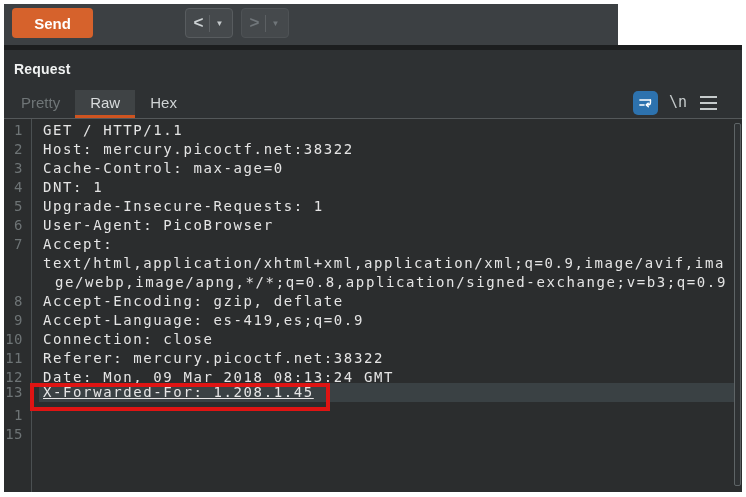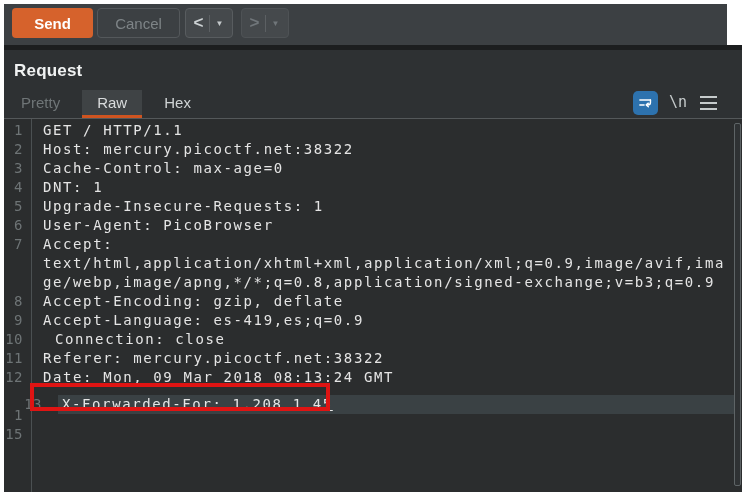--- a/index.html
+++ b/index.html
@@ -3,21 +3,21 @@
 <meta charset="utf-8">
 <style>
   * { margin:0; padding:0; box-sizing:border-box; }
   html,body { background:#fff; }
   .screen {
     position:relative; width:746px; height:497px; background:#ffffff;
     font-family:"Liberation Sans", sans-serif; overflow:hidden;
   }
   
   .toolbar {
-    position:absolute; left:4px; top:4px; width:723px; height:41px;
+    position:absolute; left:4px; top:4px; width:614px; height:41px;
     background:#3c4043;
   }
   .gap-strip {
     position:absolute; left:4px; top:45px; width:738px; height:5px;
     background:#1c1e1f;
   }
   .btn {
     position:absolute; top:4px; height:30px; border-radius:4px;
     font-family:"Liberation Sans", sans-serif; font-size:15px;
     text-align:center; cursor:pointer; border:none;
@@ -43,23 +43,23 @@
   .nav-caret { font-size:8px; color:#c3c8ca; padding:0 3px 0 6px; }
   .navbtn.disabled .nav-glyph, .navbtn.disabled .nav-caret { color:#70767a; }
   .navbtn.disabled { border-color:#4e5255; }
   
   .panel {
     position:absolute; left:4px; top:50px; width:738px; height:442px;
     background:#2e3133;
   }
   .panel-title {
     position:absolute; left:10px; top:11px; color:#f0f2f2;
-    font-size:17px; font-weight:bold; letter-spacing:0.2px;
-  }
-  .tabs { position:absolute; left:2px; top:40px; height:28px; display:flex;gap:7px; }
+    font-size:14px; font-weight:bold; letter-spacing:0.2px;
+  }
+  .tabs { position:absolute; left:2px; top:40px; height:28px; display:flex; }
   .tab {
     height:28px; line-height:26px; padding:0 15px; font-size:15px;
     color:#cfd3d4; cursor:pointer;
   }
   .tab.muted { color:#6f7577; }
   .tab.active {
     background:#3f4345; color:#d9dcdd;
     border-bottom:3px solid var(--tab-underline);
   }
   .tabs-separator {
@@ -120,21 +120,20 @@
     cursor:pointer;
   }
 </style>
 </head>
 <body>
 
 <div class="screen" style="--accent: #d6622c; --tab-underline: #cf5420; --annotation-red: #df1413; --wrap-blue: #2d72ae; --hl-bg: #3a4144;">
 
   <div class="toolbar">
     <button class="btn send">Send</button>
-    <button class="btn cancel">Cancel</button>
     <div class="navbtn prev">
       <span class="nav-glyph">&lt;</span>
       <span class="nav-sep"></span>
       <span class="nav-caret">▼</span>
     </div>
     <div class="navbtn next disabled">
       <span class="nav-glyph">&gt;</span>
       <span class="nav-sep"></span>
       <span class="nav-caret">▼</span>
     </div>
@@ -199,45 +198,45 @@
           <span class="ltxt">User-Agent: PicoBrowser</span>
         </div>
         <div class="erow" style="top: 116px;">
           <span class="lnum">7</span>
           <span class="ltxt">Accept:</span>
         </div>
         <div class="erow" style="top: 135px;">
           <span class="lnum"></span>
           <span class="ltxt">text/html,application/xhtml+xml,application/xml;q=0.9,image/avif,ima</span>
         </div>
-        <div class="erow" style="top: 154px;">
+        <div class="erow" style="top: 154px; gap: 12px;">
           <span class="lnum"></span>
           <span class="ltxt">ge/webp,image/apng,*/*;q=0.8,application/signed-exchange;v=b3;q=0.9</span>
         </div>
         <div class="erow" style="top: 173px;">
           <span class="lnum">8</span>
           <span class="ltxt">Accept-Encoding: gzip, deflate</span>
         </div>
         <div class="erow" style="top: 192px;">
           <span class="lnum">9</span>
           <span class="ltxt">Accept-Language: es-419,es;q=0.9</span>
         </div>
-        <div class="erow" style="top: 211px; gap: 12px;">
+        <div class="erow" style="top: 211px;">
           <span class="lnum">10</span>
           <span class="ltxt">Connection: close</span>
         </div>
         <div class="erow" style="top: 230px;">
           <span class="lnum">11</span>
           <span class="ltxt">Referer: mercury.picoctf.net:38322</span>
         </div>
         <div class="erow" style="top: 249px;">
           <span class="lnum">12</span>
           <span class="ltxt">Date: Mon, 09 Mar 2018 08:13:24 GMT</span>
         </div>
-        <div class="erow" style="top: 276px; padding-left: 19px;">
+        <div class="erow" style="top: 264px;">
           <span class="lnum">13</span>
           <span class="ltxt hl">X-Forwarded-For: 1.208.1.45</span>
         </div>
         <div class="erow" style="top: 287px;">
           <span class="lnum">1</span>
           <span class="ltxt"></span>
         </div>
         <div class="erow" style="top: 306px;">
           <span class="lnum">15</span>
           <span class="ltxt"></span>

